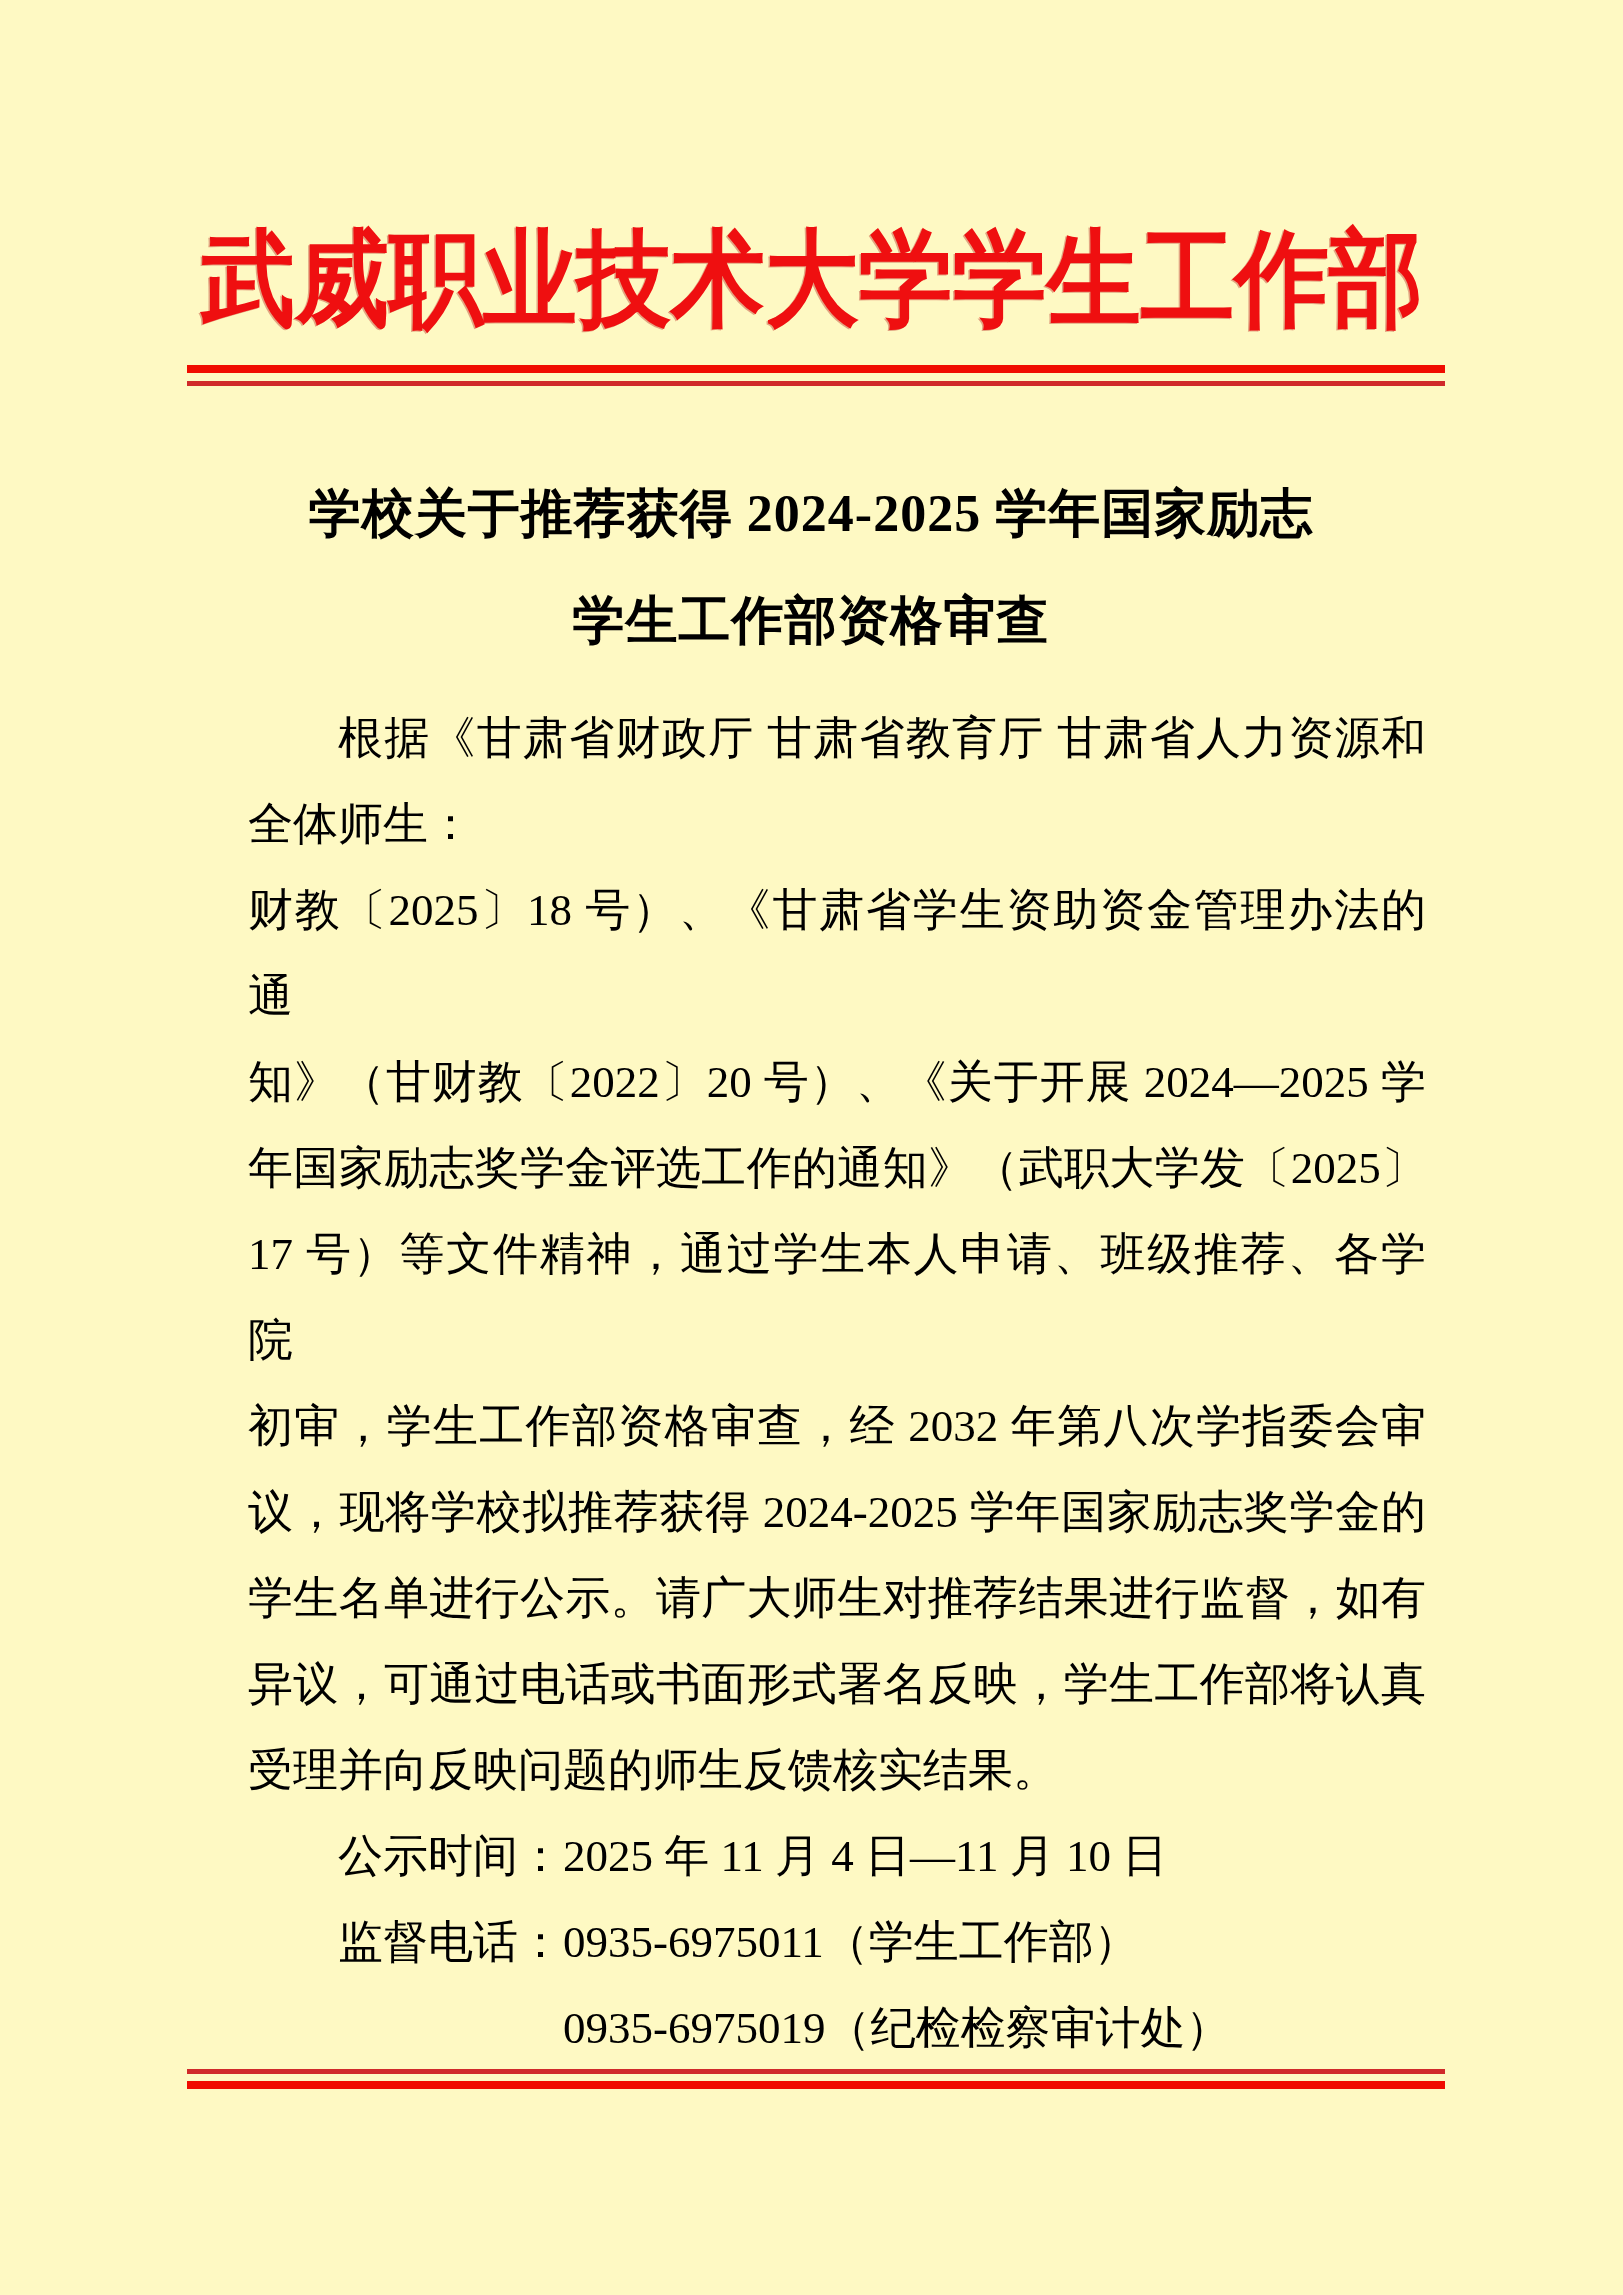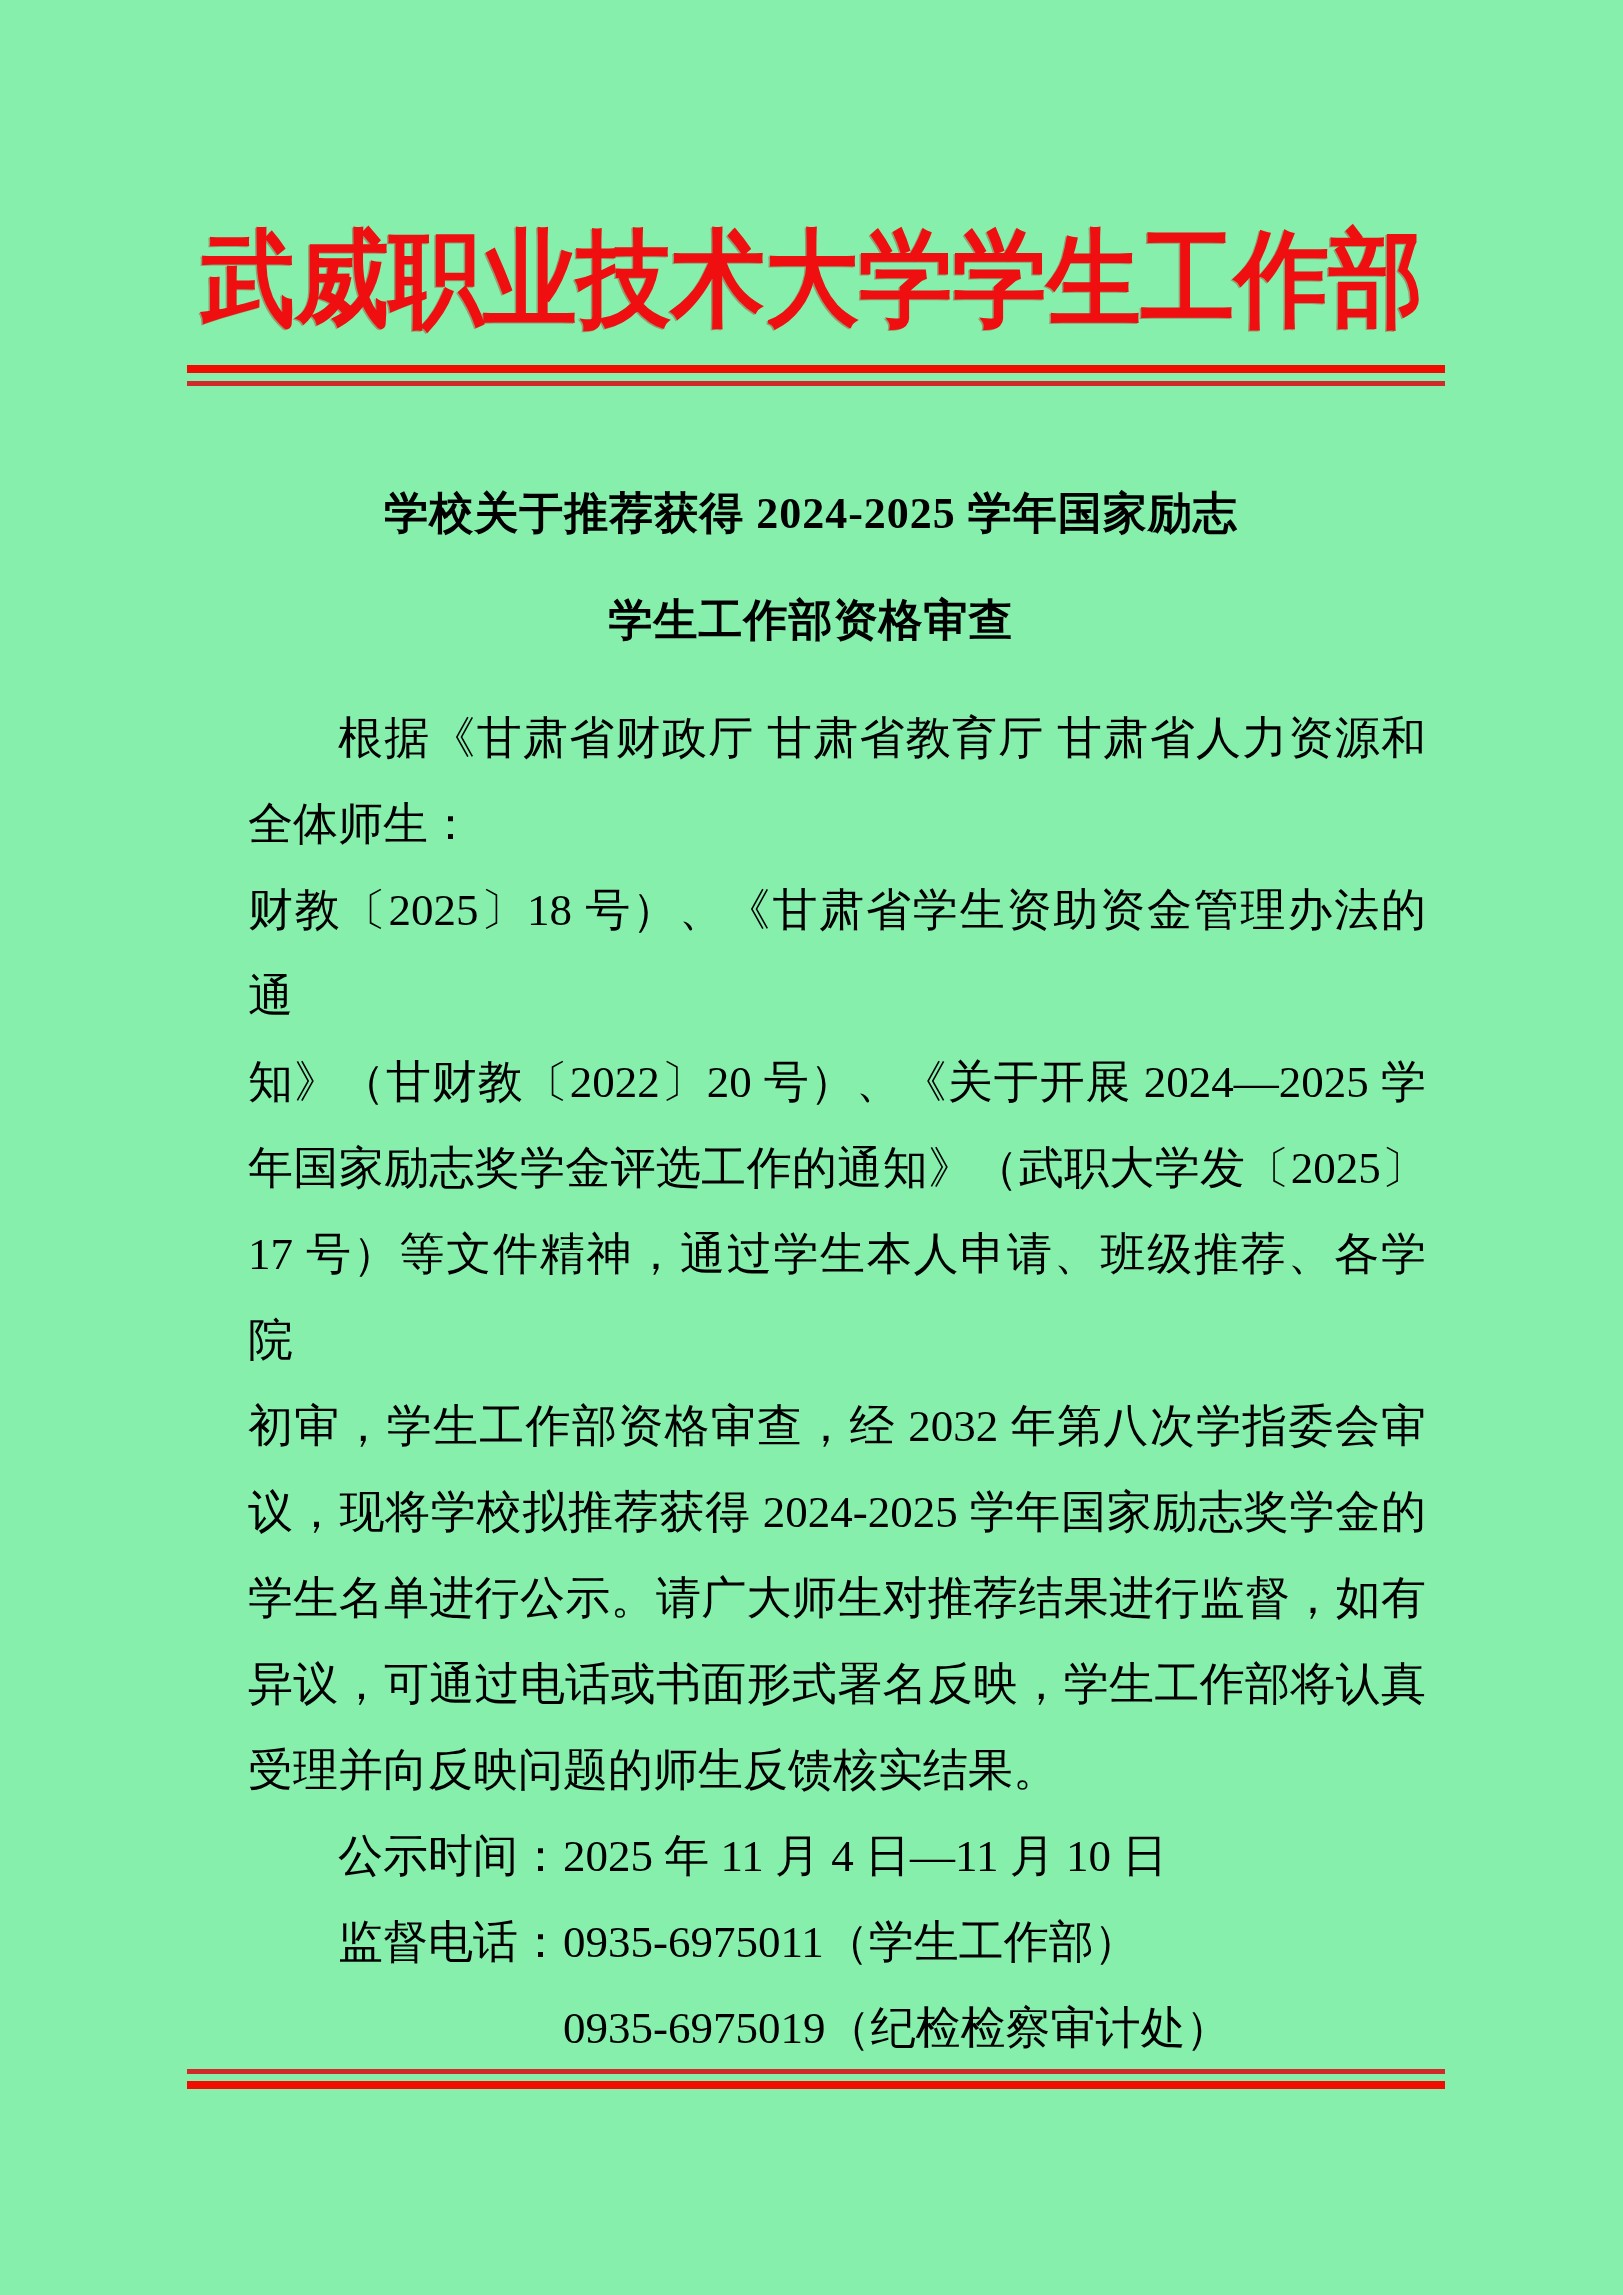--- a/index.html
+++ b/index.html
@@ -4,21 +4,21 @@
 <style>
   html, body {
     margin: 0;
     padding: 0;
     background: #ffffff;
   }
   .page {
     position: relative;
     width: 1623px;
     height: 2295px;
-    background: #86efac;
+    background: #fef9c3;
     overflow: hidden;
     font-family: "Liberation Serif", "DejaVu Serif", serif;
     color: #000000;
   }
 
   
   .dept-title {
     position: absolute;
     top: 214px;
     left: 183px;
@@ -46,21 +46,21 @@
   .foot-rule-thick { top: 2081px; }
 
   
   .notice-title {
     position: absolute;
     top: 460px;
     left: 222px;
     width: 1178px;
     margin: 0;
     text-align: center;
-    font-size: 44px;
+    font-size: 52px;
     font-weight: 700;
     line-height: 107px;
     letter-spacing: 1px;
   }
   .notice-title .tline { display: block; white-space: nowrap; }
 
   
   .doc-body {
     position: absolute;
     top: 695px;

